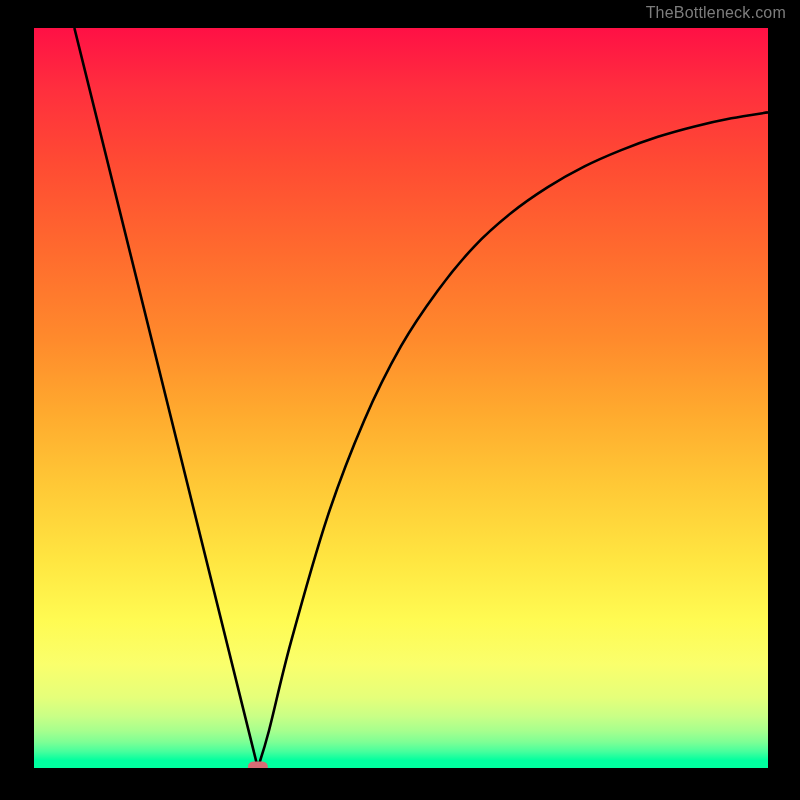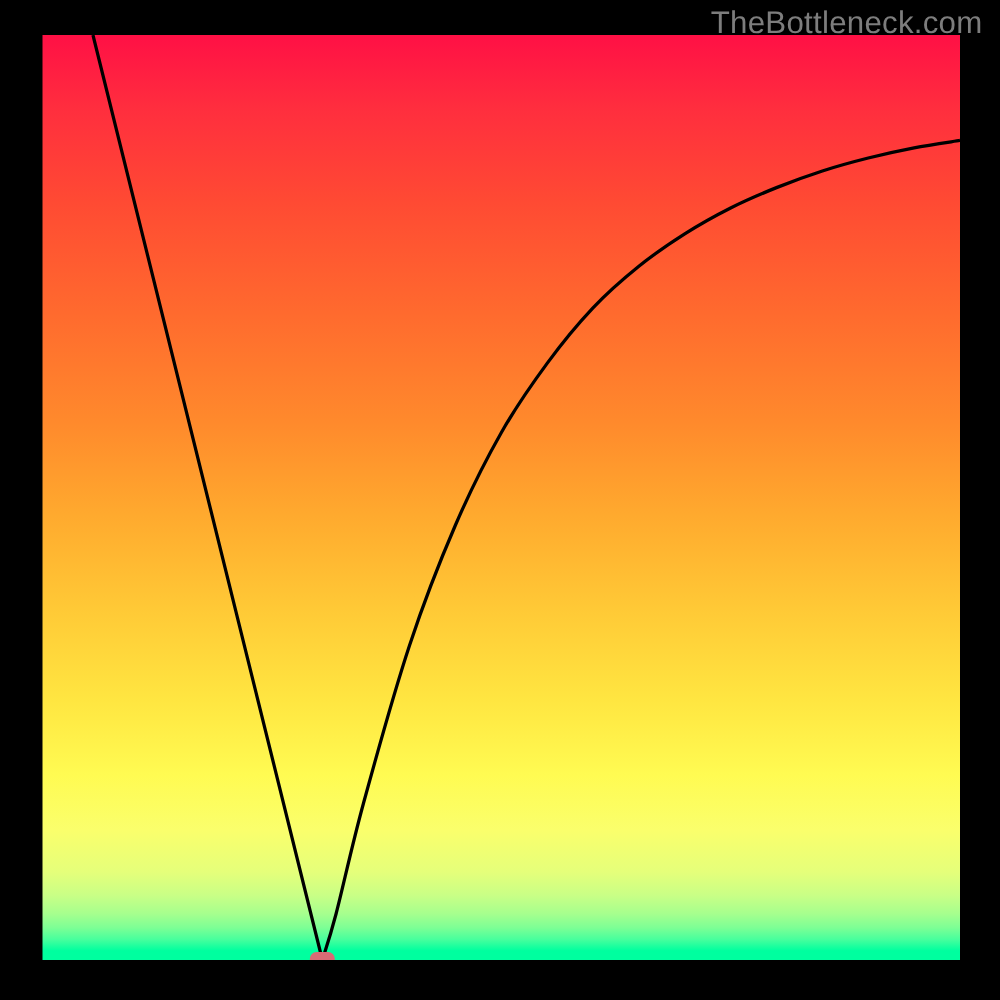--- a/index.html
+++ b/index.html
@@ -15,21 +15,21 @@
     position: relative;
     width: 800px;
     height: 800px;
     background: #000000;
   }
   .watermark {
     position: absolute;
     top: 4px;
     right: 14px;
     color: #7d7d7d;
-    font-size: 25px;
+    font-size: 16px;
     font-weight: 500;
     letter-spacing: 0.2px;
     z-index: 20;
   }
   .plot-area {
     position: absolute;
     left: 34px;
     top: 28px;
     width: 734px;
     height: 740px;

